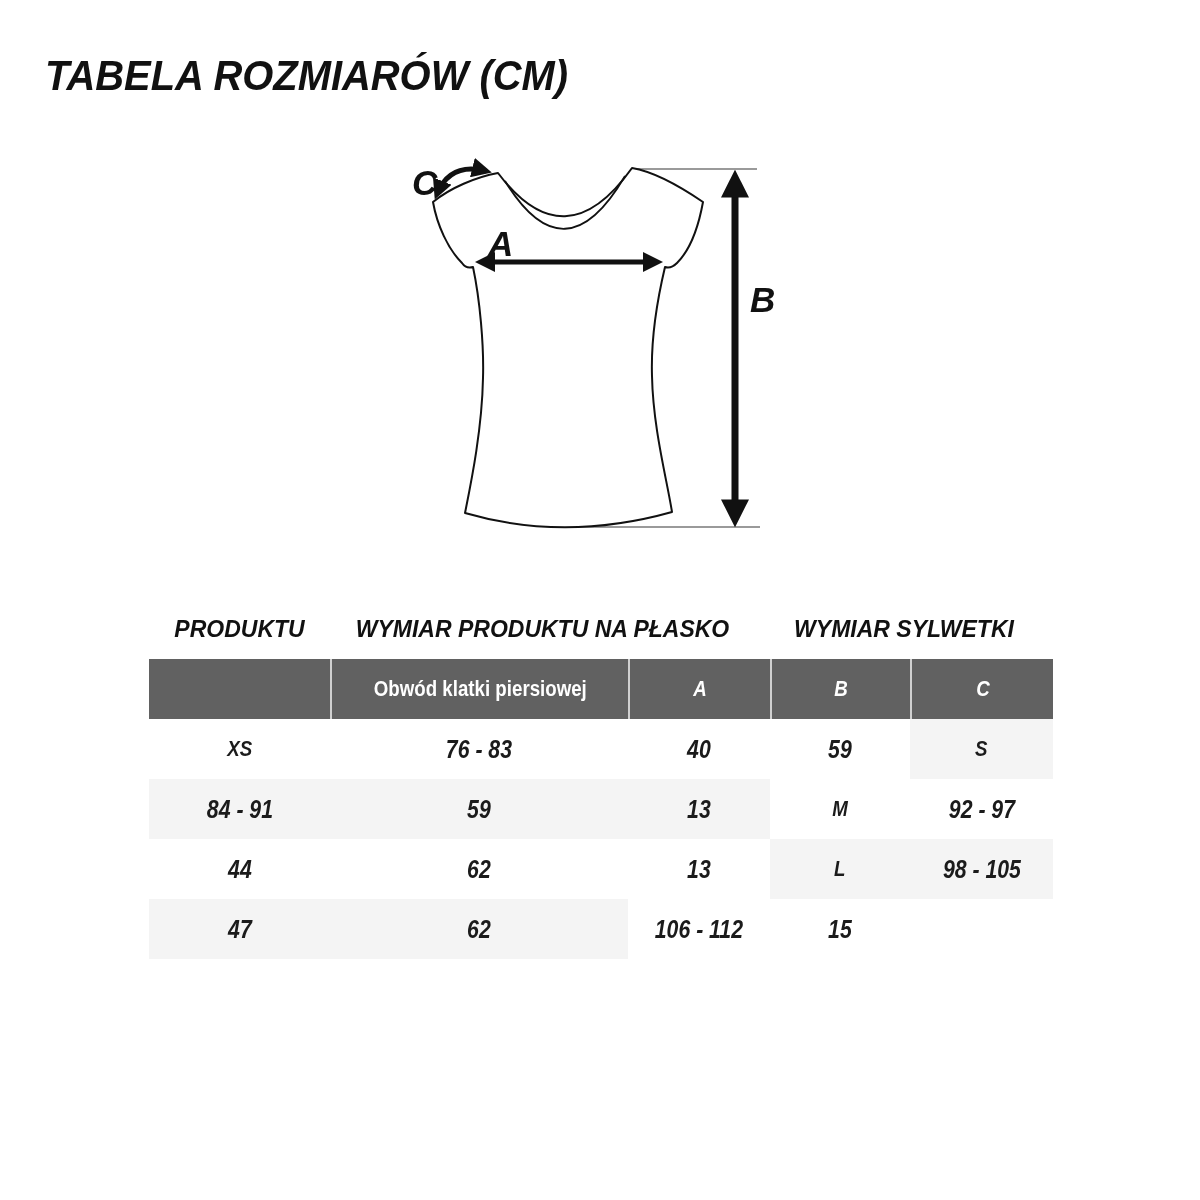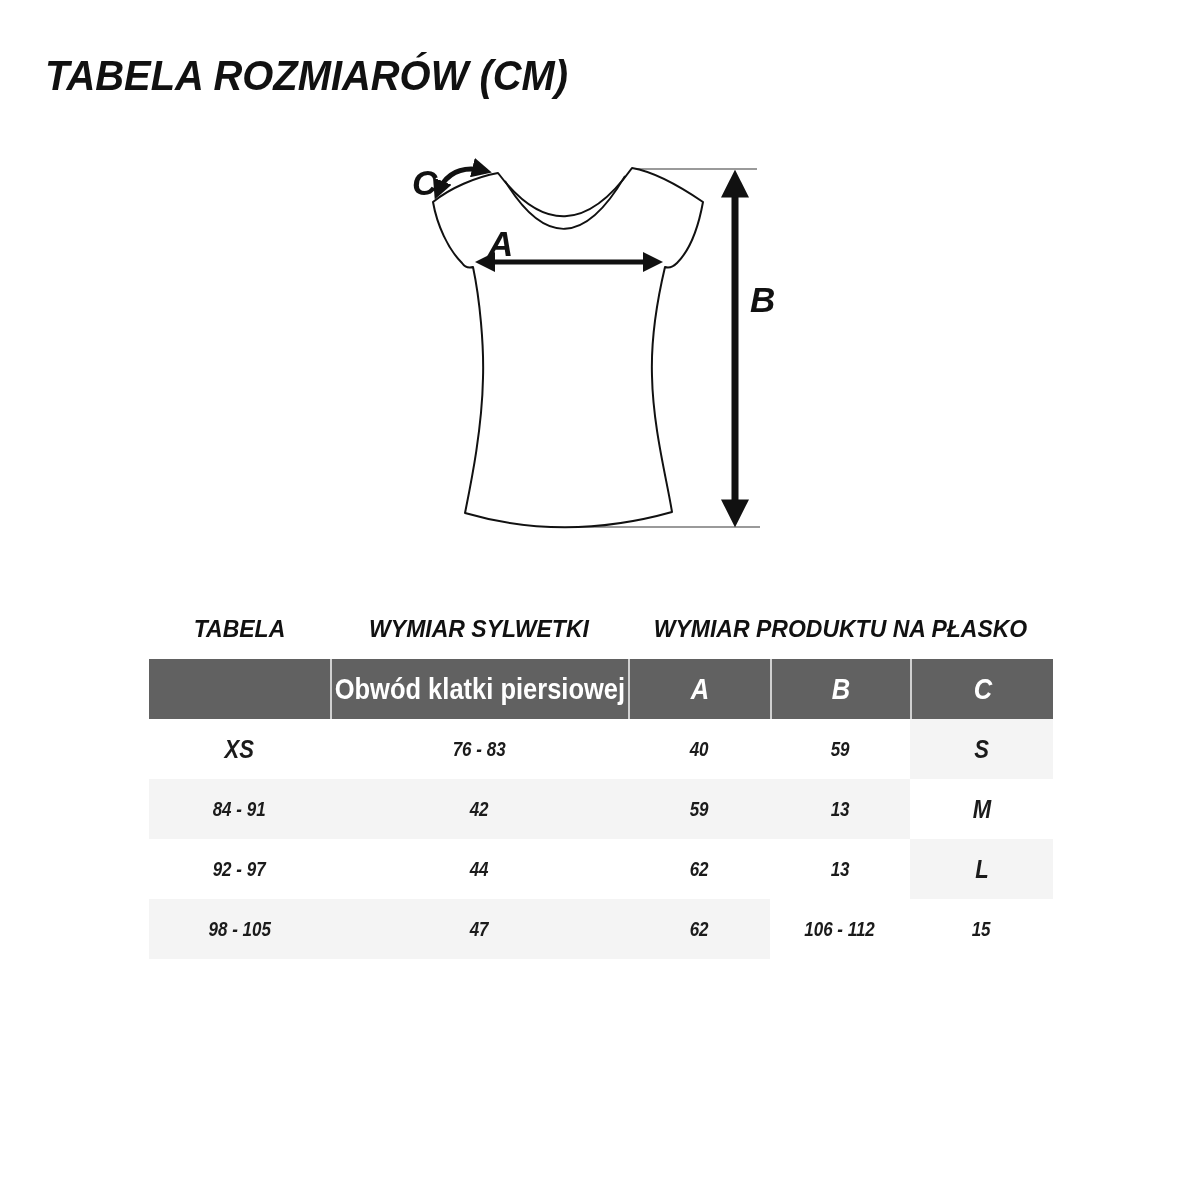--- a/index.html
+++ b/index.html
@@ -46,26 +46,26 @@
   .gh-2{width:298px;}
   .gh-3{width:425px;}
 
   .size-table{
     position:absolute;left:149px;top:659px;width:904px;
     display:grid;grid-template-columns:181px 298px 142px 140px 143px;grid-auto-rows:60px;
   }
   .cell{display:flex;align-items:center;justify-content:center;white-space:nowrap;}
   .head-cell{
     background:var(--header-bg);color:var(--header-text);
-    font-size:30px;font-weight:bold;
+    font-size:22px;font-weight:bold;
   }
   .head-cell.sep{border-left:2px solid var(--divider);}
   .head-cell.abc{font-style:italic;}
-  .body-cell{font-size:20px;font-weight:bold;font-style:italic;color:var(--text);}
-  .size-cell{font-size:26px;}
+  .body-cell{font-size:25px;font-weight:bold;font-style:italic;color:var(--text);}
+  .size-cell{font-size:22px;}
   .row-striped{background:var(--stripe);}
 </style>
 </head>
 <body>
 
 <div class="canvas">
 
   <h1 class="page-title"><span class="cond-left">TABELA ROZMIARÓW (CM)</span></h1>
 
   <svg class="diagram" viewBox="0 0 380 400">
@@ -96,23 +96,23 @@
     <path class="meas meas-c" d="M 86,21 Q 50,12 37,44" marker-start="url(#ah)" marker-end="url(#ah)"></path>
     <line class="meas meas-a" x1="81" y1="112" x2="257" y2="112" marker-start="url(#ah)" marker-end="url(#ah)"></line>
     <line class="meas meas-b" x1="335" y1="28" x2="335" y2="369" marker-start="url(#ah)" marker-end="url(#ah)"></line>
 
     <text class="dim-label" x="12" y="45">C</text>
     <text class="dim-label" x="88" y="106">A</text>
     <text class="dim-label" x="350" y="162">B</text>
   </svg>
 
   <div class="group-headers">
-    <div class="group-header gh-1"><span>TABELA</span></div>
+    <div class="group-header gh-1"><span>PRODUKTU</span></div>
+    <div class="group-header gh-3"><span>WYMIAR PRODUKTU NA PŁASKO</span></div>
     <div class="group-header gh-2"><span>WYMIAR SYLWETKI</span></div>
-    <div class="group-header gh-3"><span>WYMIAR PRODUKTU NA PŁASKO</span></div>
   </div>
 
   <div class="size-table">
 
     <div class="cell head-cell">
         <span></span>
       </div>
     <div class="cell head-cell sep">
         <span class="cond">Obwód klatki piersiowej</span>
       </div>
@@ -137,23 +137,20 @@
       </div>
     <div class="cell body-cell">
         <span class="cond">59</span>
       </div>
 
     <div class="cell body-cell size-cell row-striped">
         <span class="cond">S</span>
       </div>
     <div class="cell body-cell row-striped">
         <span class="cond">84 - 91</span>
-      </div>
-    <div class="cell body-cell row-striped">
-        <span class="cond">42</span>
       </div>
     <div class="cell body-cell row-striped">
         <span class="cond">59</span>
       </div>
     <div class="cell body-cell row-striped">
         <span class="cond">13</span>
       </div>
 
     <div class="cell body-cell size-cell">
         <span class="cond">M</span>

